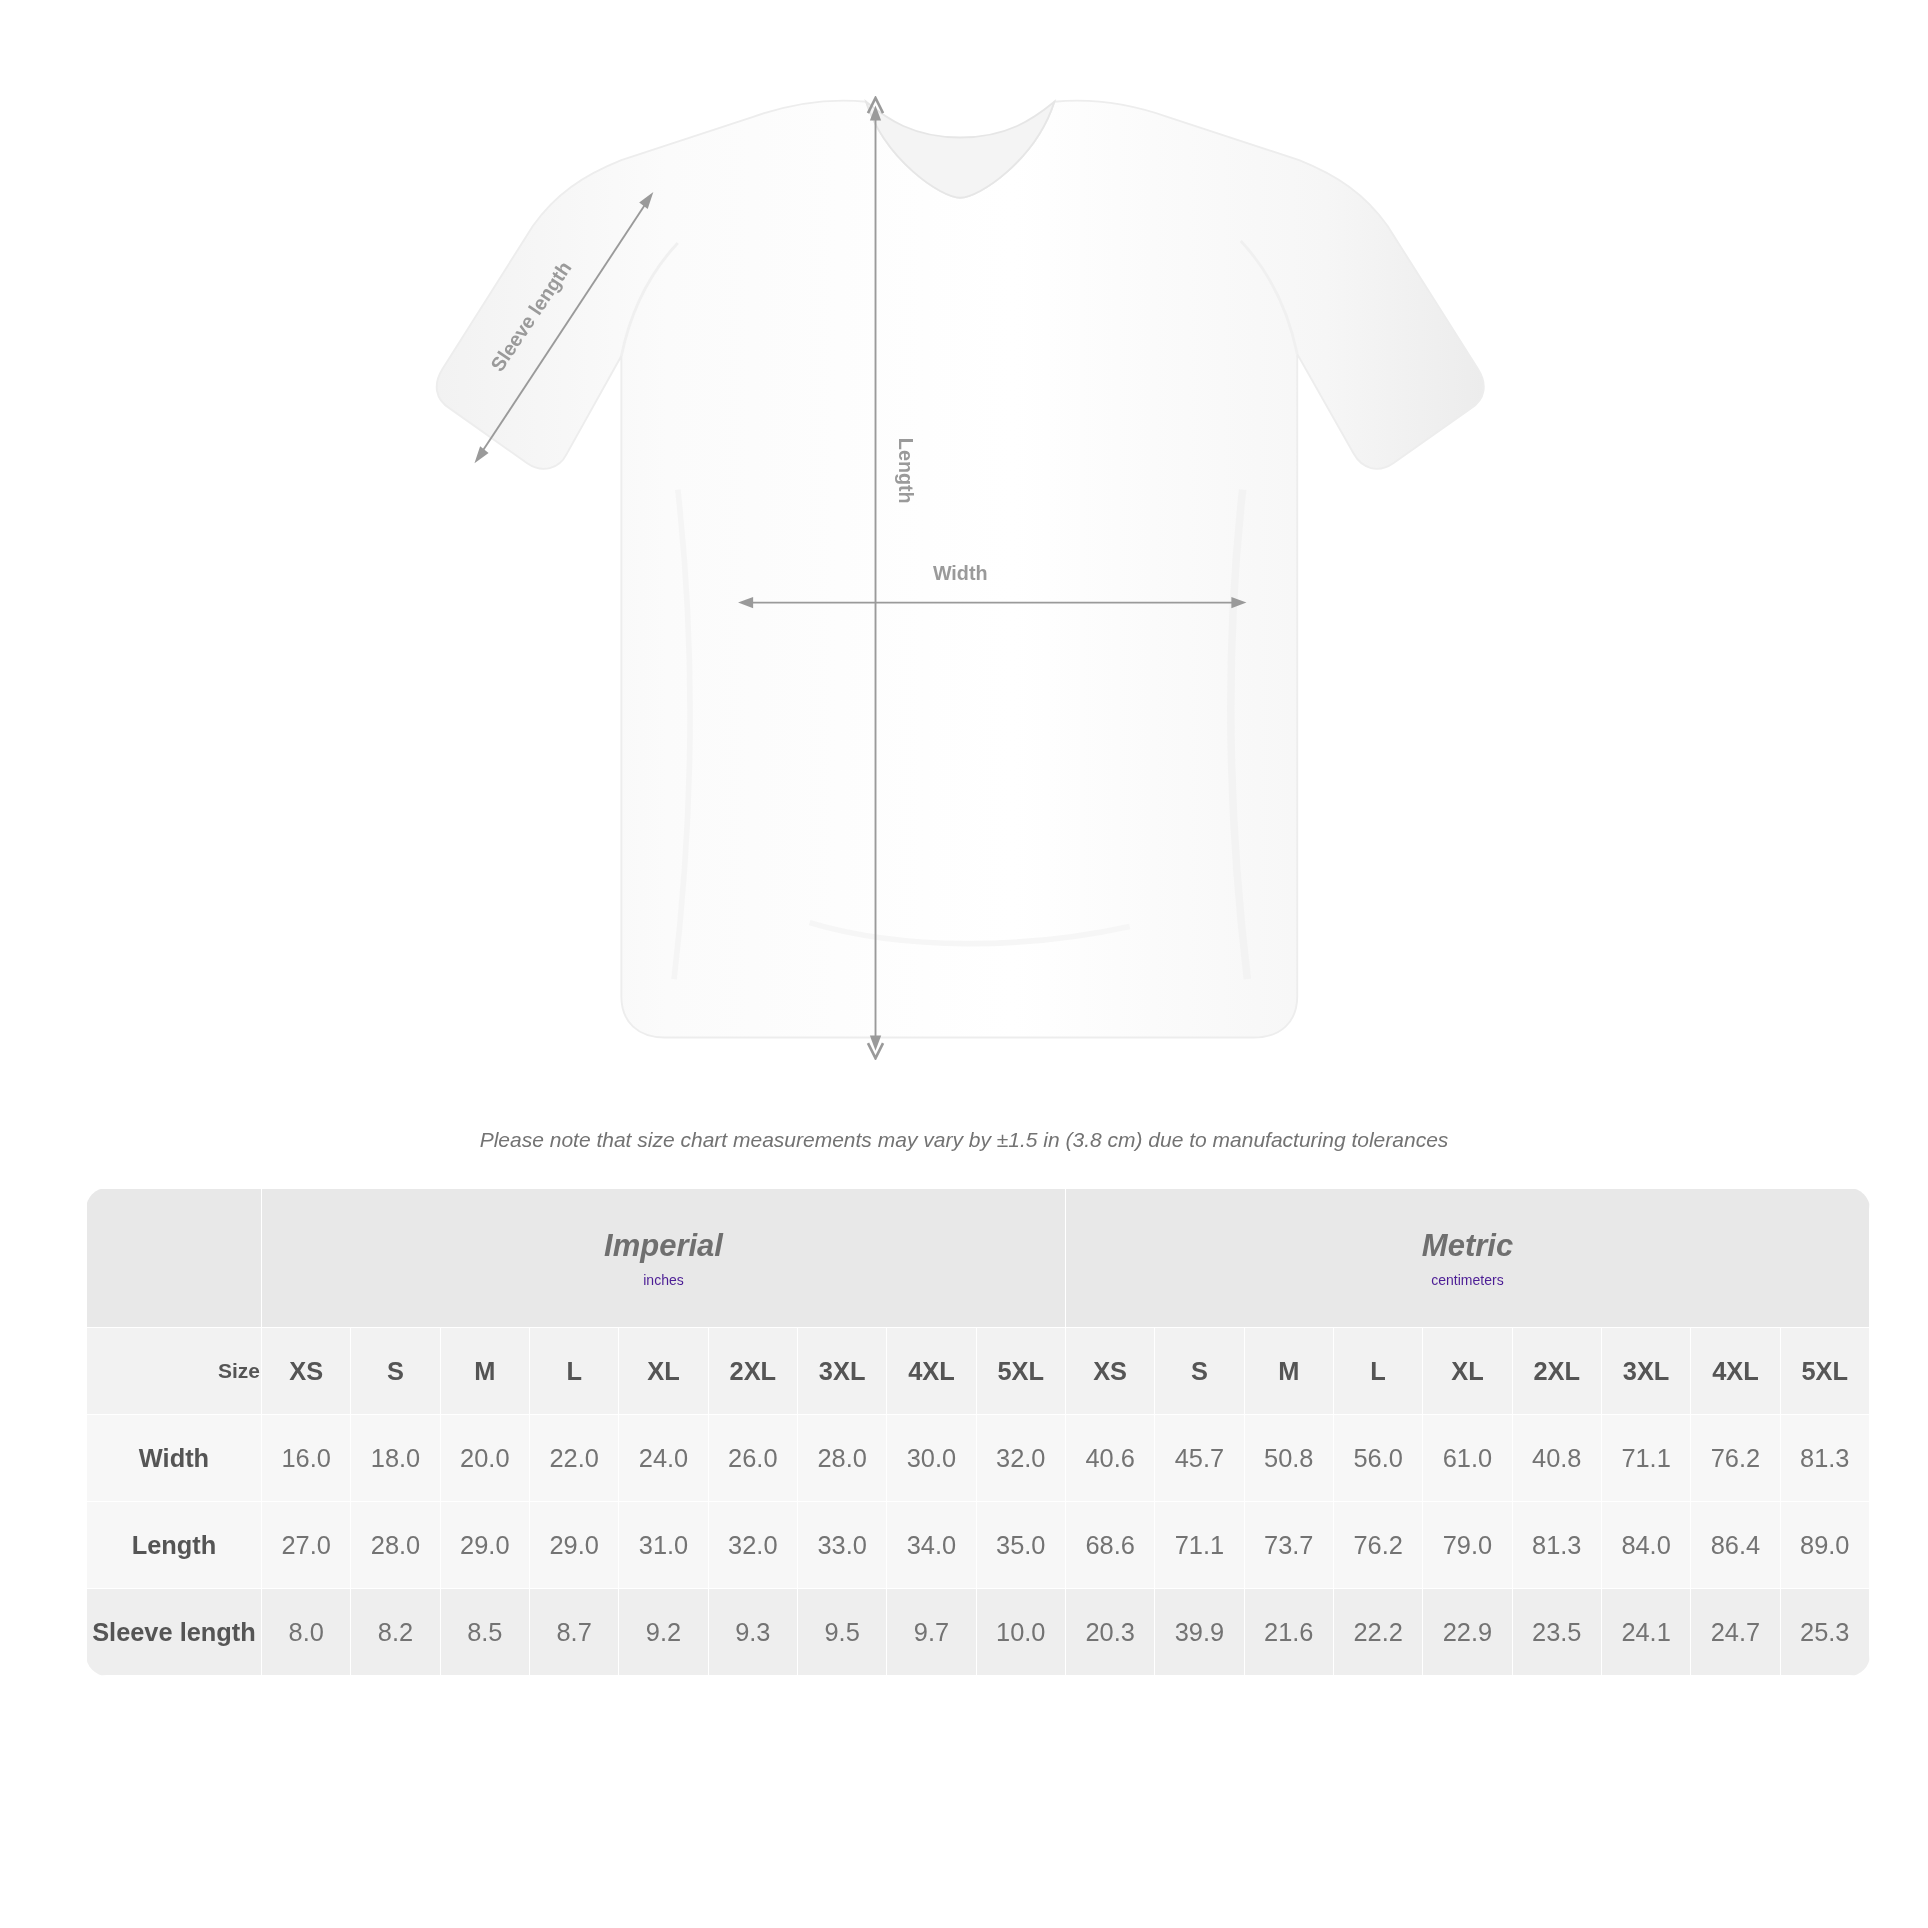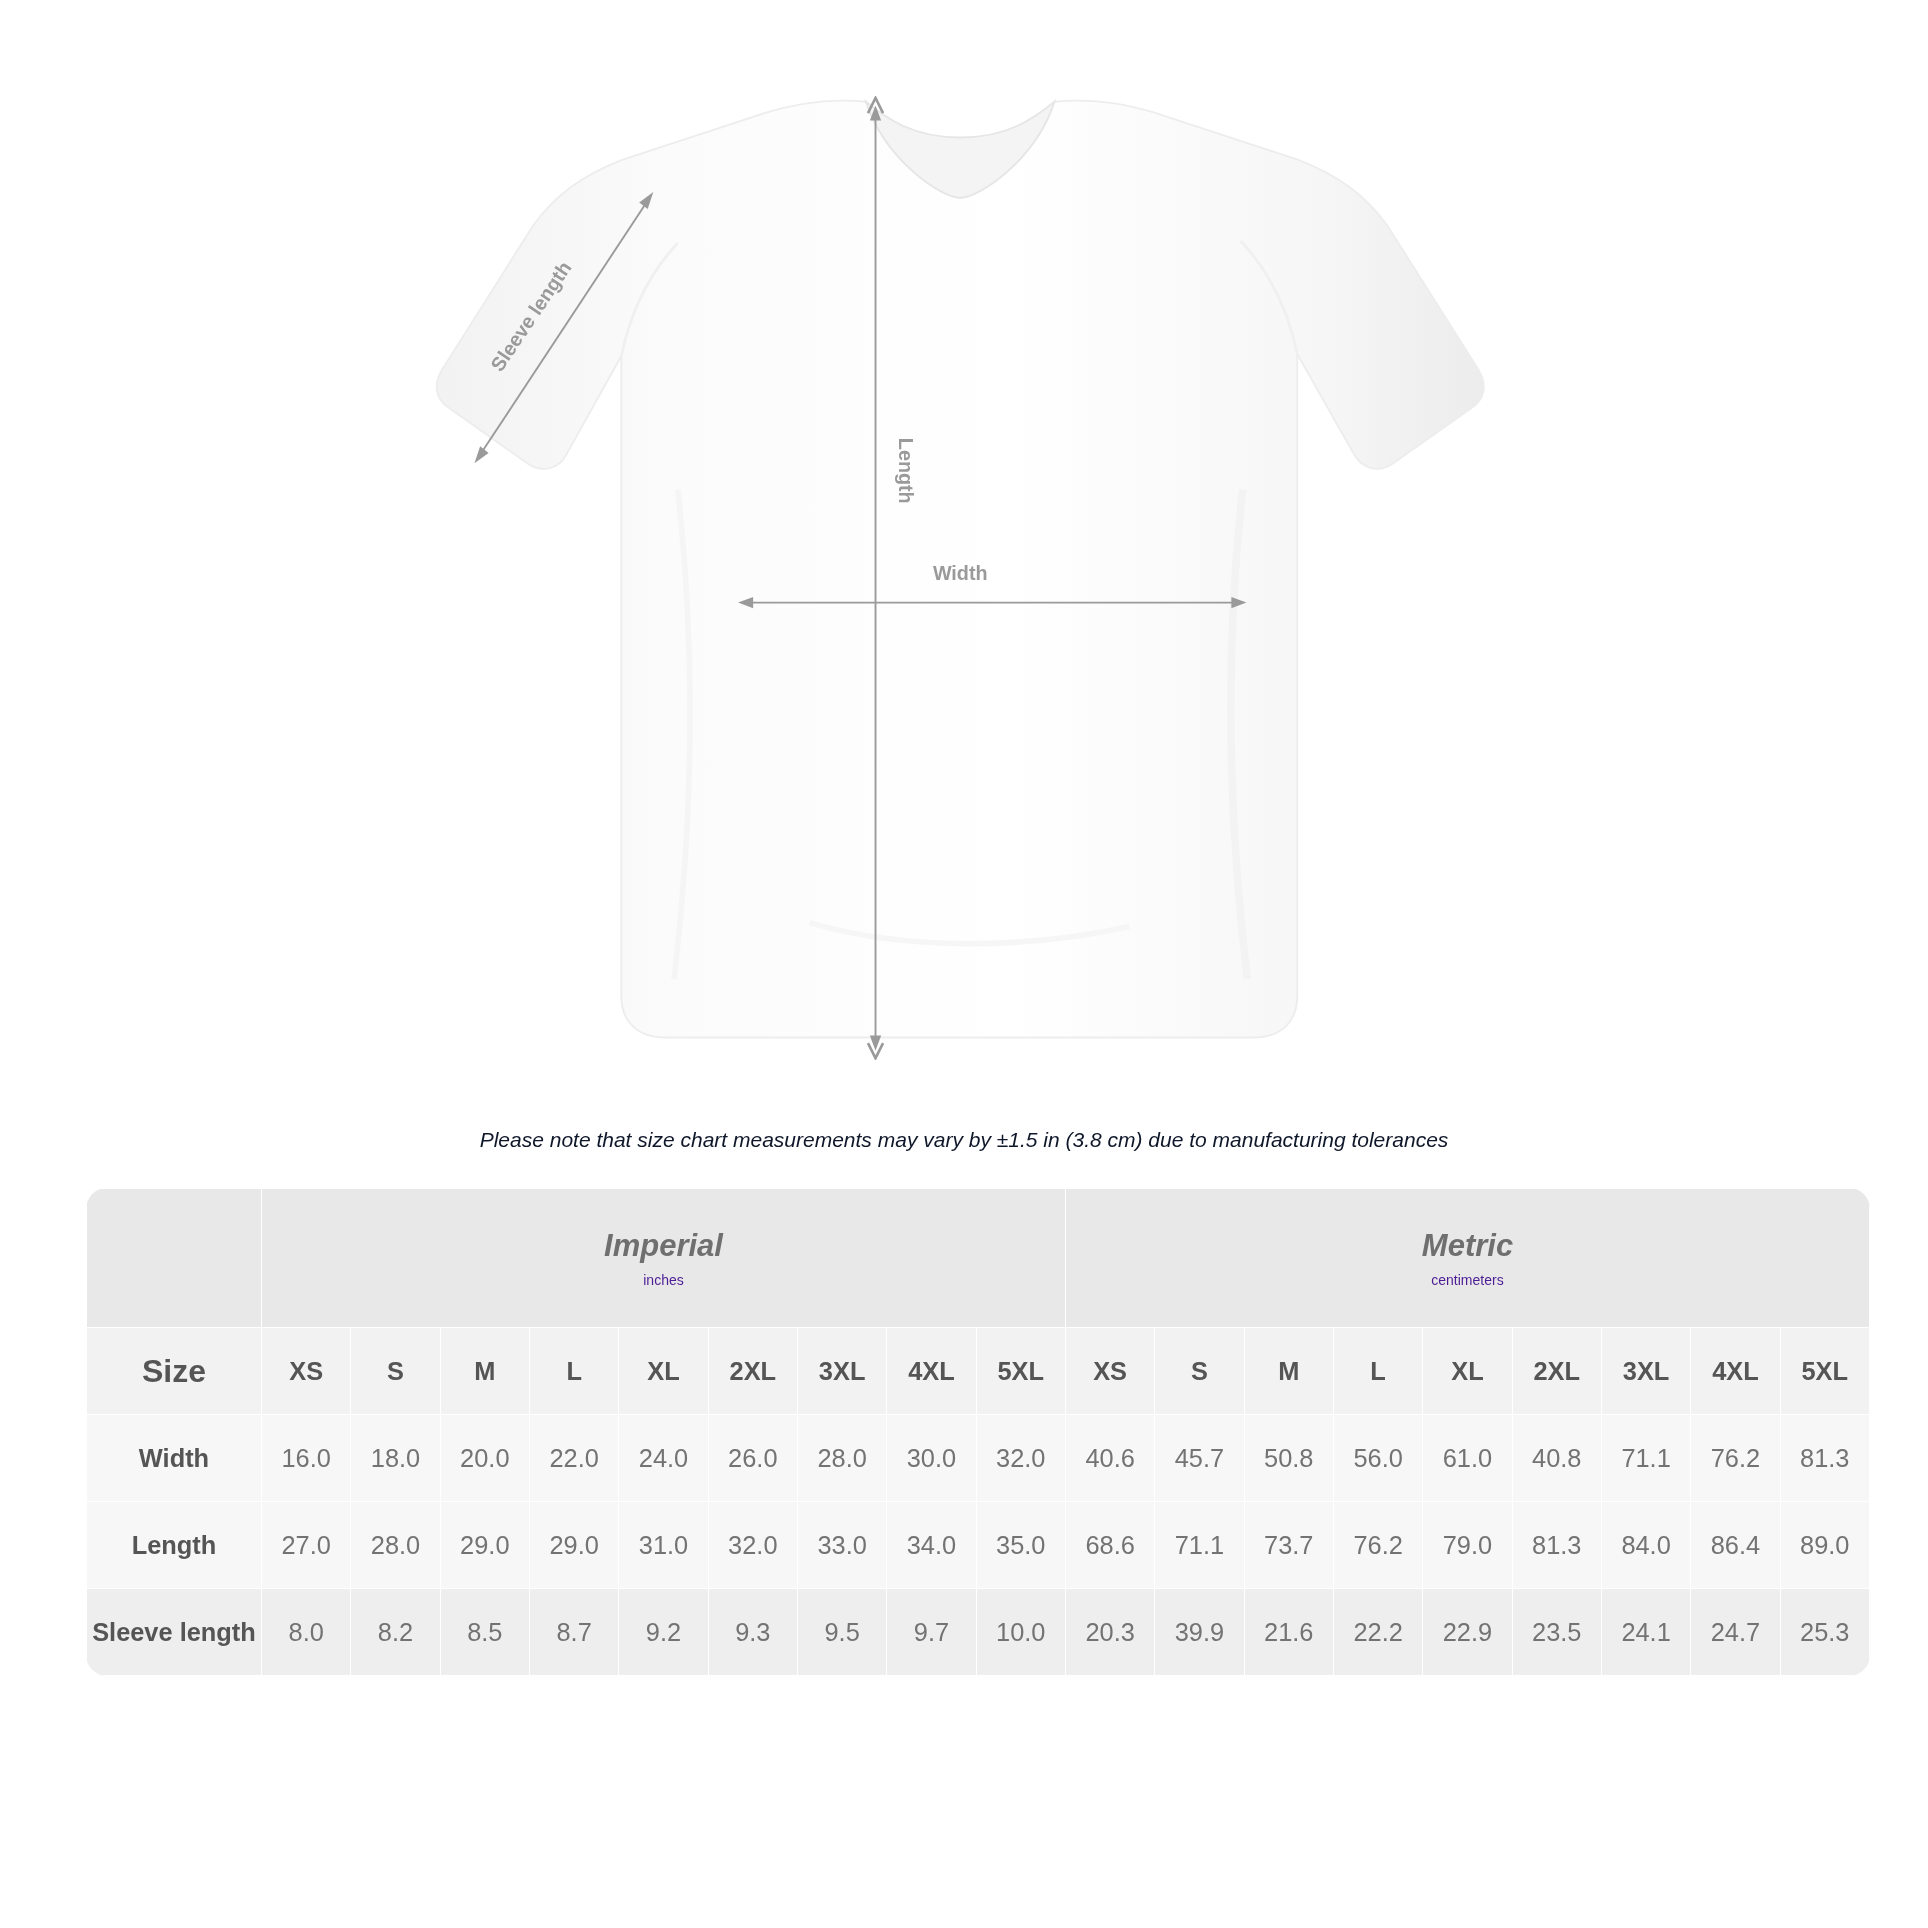--- a/index.html
+++ b/index.html
@@ -40,21 +40,21 @@
   }
   .chart-title {
     font-size: 38px;
     font-weight: bold;
     color: #222222;
     letter-spacing: 0.2px;
   }
   .chart-note {
     font-size: 21px;
     font-style: italic;
-    color: #0f172a;
+    color: #737373;
     margin-top: 17px;
   }
 
   
   .table-wrap {
     margin: 36px 58px 0 86px;
     border-radius: 21px;
     overflow: hidden;
     background: #ffffff;
   }
@@ -87,21 +87,22 @@
   }
 
   .head-row td {
     background: #f2f2f2;
     height: 87px;
     font-size: 25.4px;
     font-weight: bold;
     color: #555555;
   }
   .head-row td.rowlabel {
-    font-size: 32px;
+    font-size: 21px;
+    text-align: right;
   }
 
   .data-row td {
     height: 87px;
     font-size: 25.4px;
     color: #737373;
     background: #f7f7f7;
   }
   .data-row.alt td {
     background: #eeeeee;

